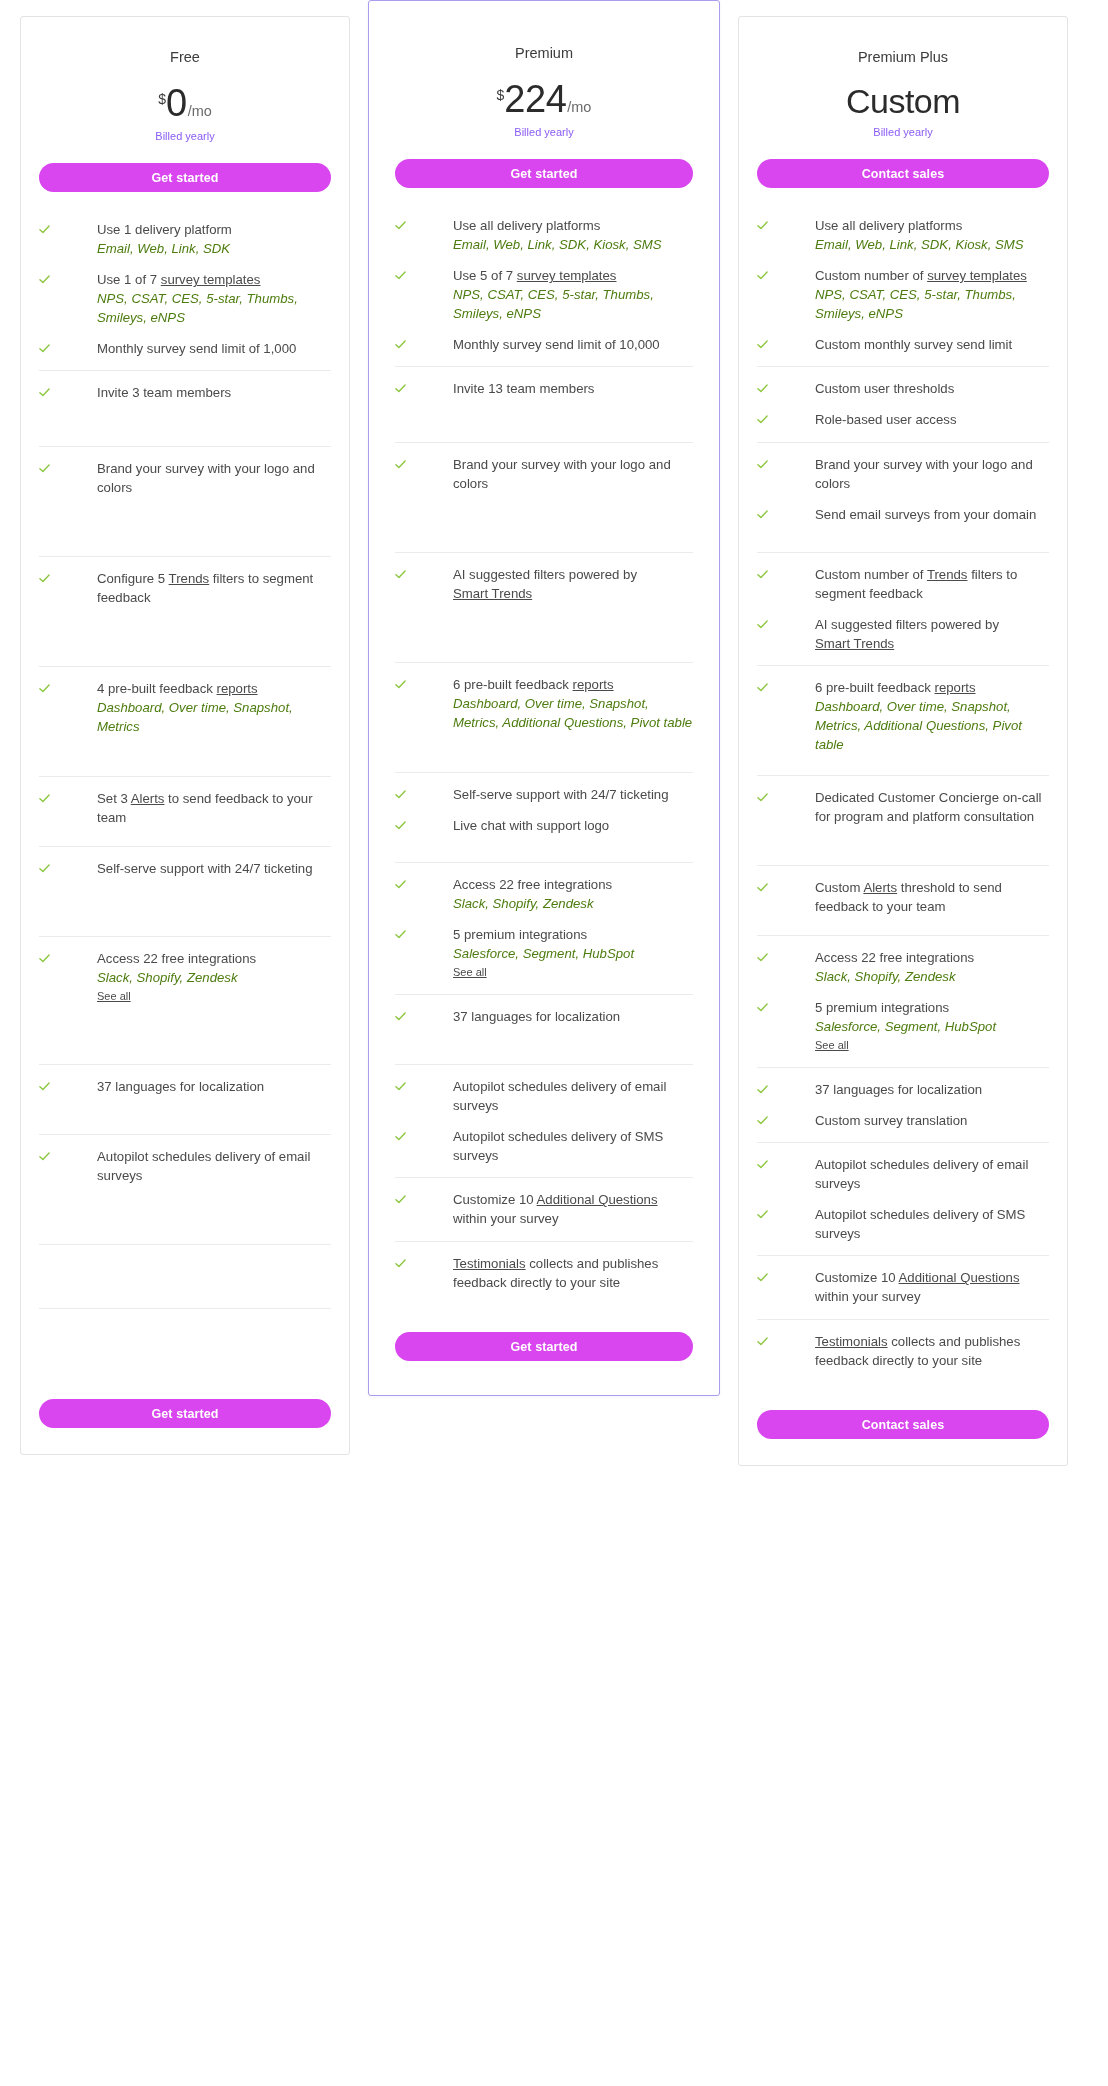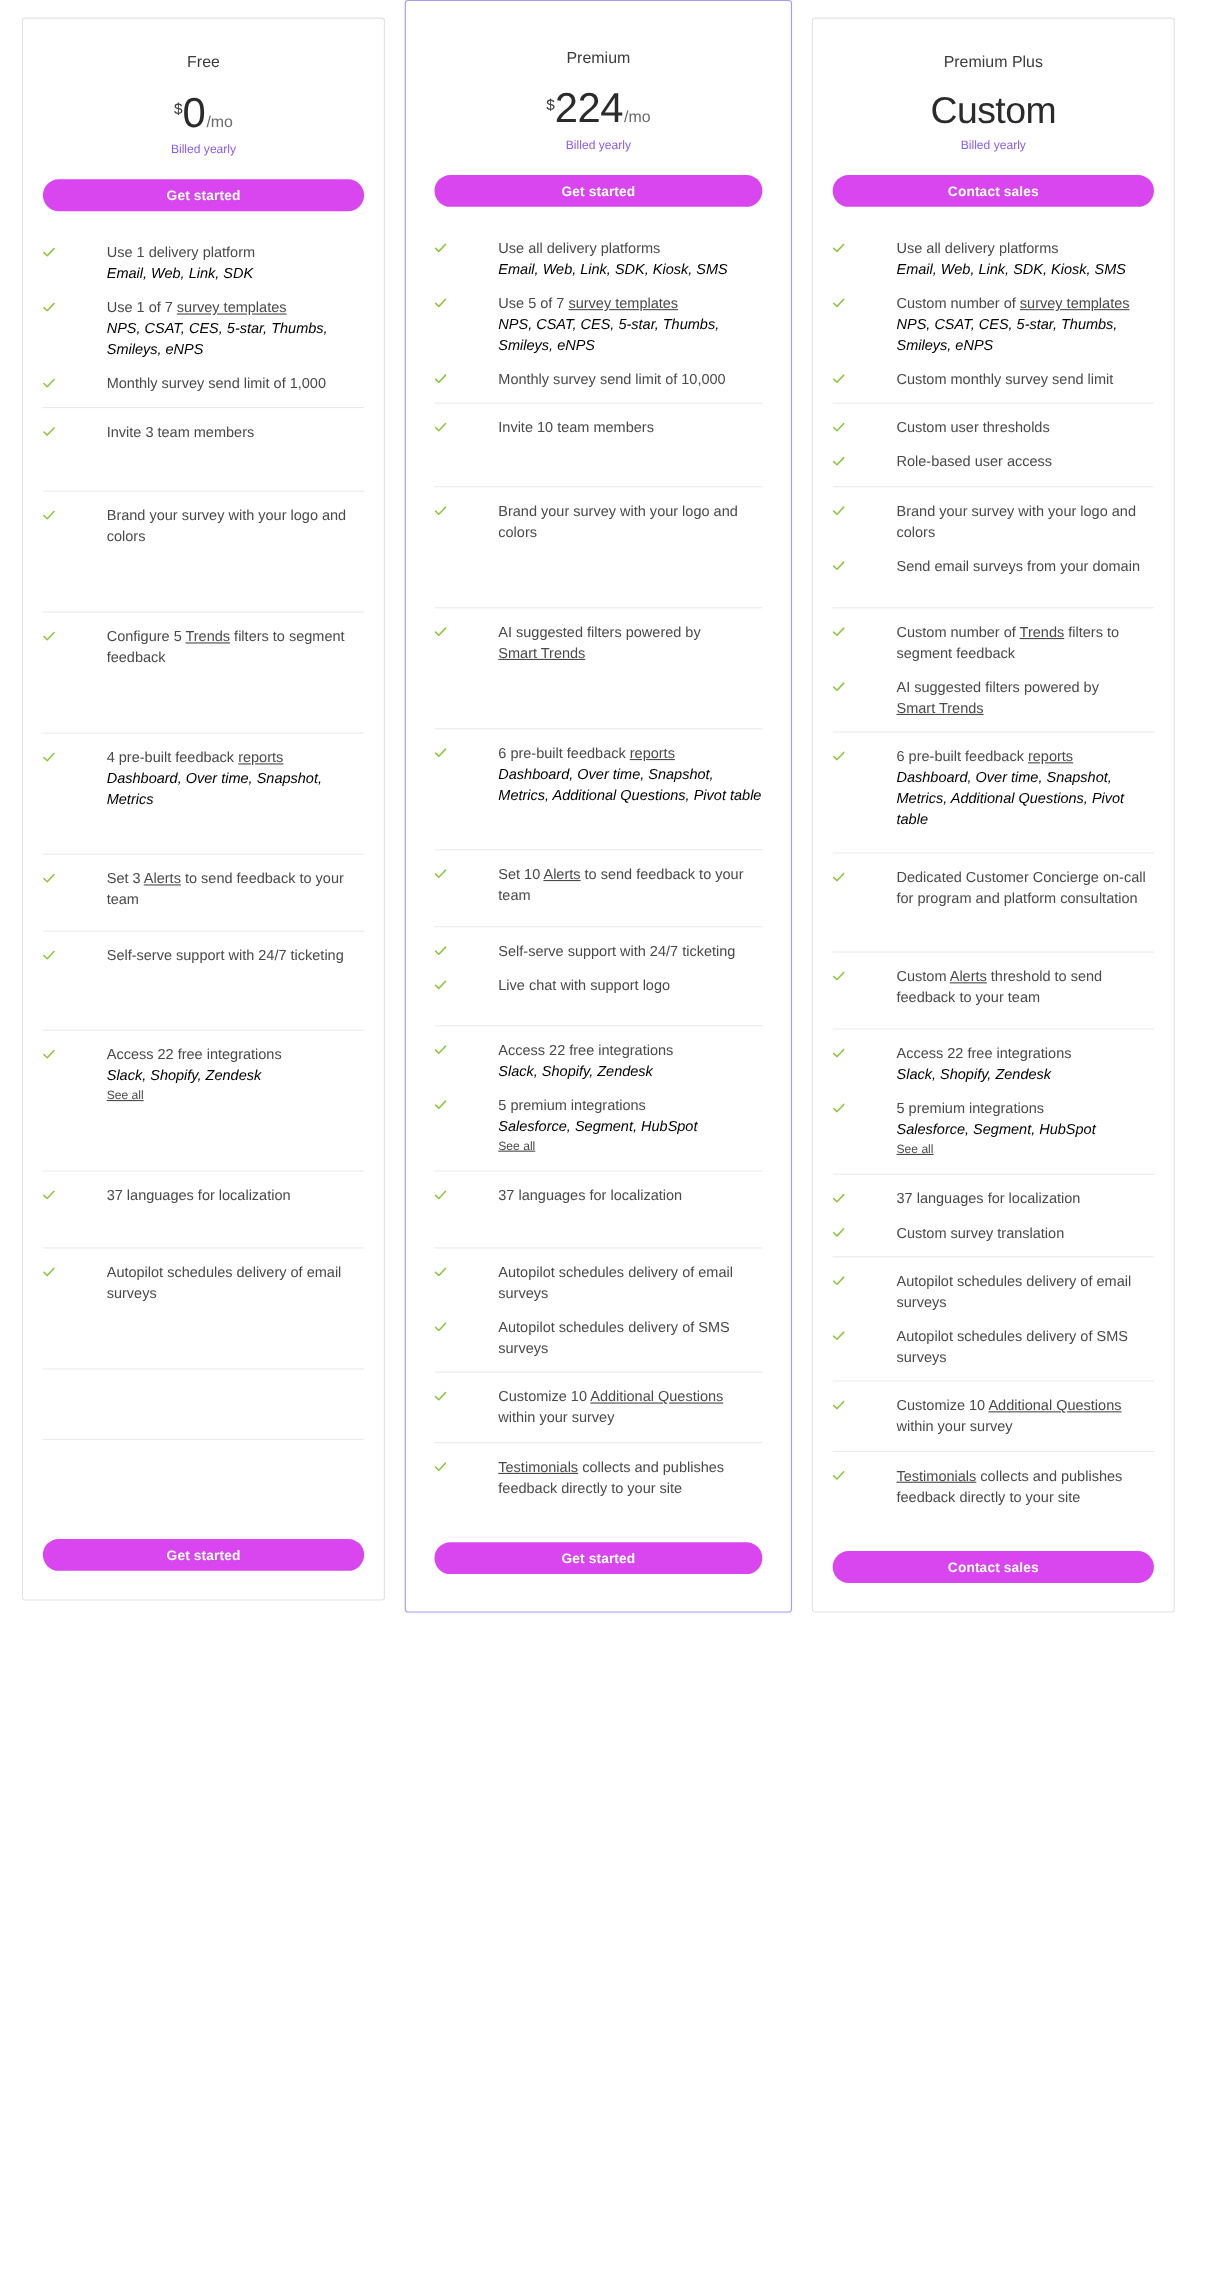--- a/index.html
+++ b/index.html
@@ -123,21 +123,21 @@
     font-size: 13.2px;
     line-height: 19px;
     color: #4a4a4a;
   }
   .feature-text .u { text-decoration: underline; color: #4a4a4a; cursor: pointer; }
   .feature-sub {
     display: block;
     font-style: italic;
     font-size: 13.2px;
     line-height: 19px;
-    color: #000000;
+    color: #4d7c0f;
   }
   .feature-link {
     display: block;
     font-size: 11px;
     line-height: 19px;
     color: #4a4a4a;
     text-decoration: underline;
     cursor: pointer;
   }
   .footer-cta {
@@ -321,21 +321,21 @@
             <div class="feature-text"><span>Monthly survey send limit of 10,000</span></div>
           </div>
         </div>
         <div class="feature-group" style="min-height: 76px;">
           <div class="feature-item">
             <span class="check-icon">
               <svg viewBox="0 0 12 12" xmlns="http://www.w3.org/2000/svg">
                 <path d="M1 6.2 L4.3 9.3 L11 2.2" fill="none" stroke="#8cc63e" stroke-width="1.5" stroke-linecap="round" stroke-linejoin="round"></path>
               </svg>
             </span>
-            <div class="feature-text"><span>Invite 10 team members</span></div>
+            <div class="feature-text"><span>Invite 13 team members</span></div>
           </div>
         </div>
         <div class="feature-group" style="min-height: 110px;">
           <div class="feature-item">
             <span class="check-icon">
               <svg viewBox="0 0 12 12" xmlns="http://www.w3.org/2000/svg">
                 <path d="M1 6.2 L4.3 9.3 L11 2.2" fill="none" stroke="#8cc63e" stroke-width="1.5" stroke-linecap="round" stroke-linejoin="round"></path>
               </svg>
             </span>
             <div class="feature-text"><span>Brand your survey with your logo and colors</span></div>
@@ -352,30 +352,20 @@
           </div>
         </div>
         <div class="feature-group" style="min-height: 110px;">
           <div class="feature-item">
             <span class="check-icon">
               <svg viewBox="0 0 12 12" xmlns="http://www.w3.org/2000/svg">
                 <path d="M1 6.2 L4.3 9.3 L11 2.2" fill="none" stroke="#8cc63e" stroke-width="1.5" stroke-linecap="round" stroke-linejoin="round"></path>
               </svg>
             </span>
             <div class="feature-text"><span>6 pre-built feedback </span><span class="u">reports</span><span class="feature-sub">Dashboard, Over time, Snapshot, Metrics, Additional Questions, Pivot table</span></div>
-          </div>
-        </div>
-        <div class="feature-group" style="min-height: 70px;">
-          <div class="feature-item">
-            <span class="check-icon">
-              <svg viewBox="0 0 12 12" xmlns="http://www.w3.org/2000/svg">
-                <path d="M1 6.2 L4.3 9.3 L11 2.2" fill="none" stroke="#8cc63e" stroke-width="1.5" stroke-linecap="round" stroke-linejoin="round"></path>
-              </svg>
-            </span>
-            <div class="feature-text"><span>Set 10 </span><span class="u">Alerts</span><span> to send feedback to your team</span></div>
           </div>
         </div>
         <div class="feature-group" style="min-height: 90px;">
           <div class="feature-item">
             <span class="check-icon">
               <svg viewBox="0 0 12 12" xmlns="http://www.w3.org/2000/svg">
                 <path d="M1 6.2 L4.3 9.3 L11 2.2" fill="none" stroke="#8cc63e" stroke-width="1.5" stroke-linecap="round" stroke-linejoin="round"></path>
               </svg>
             </span>
             <div class="feature-text"><span>Self-serve support with 24/7 ticketing</span></div>

